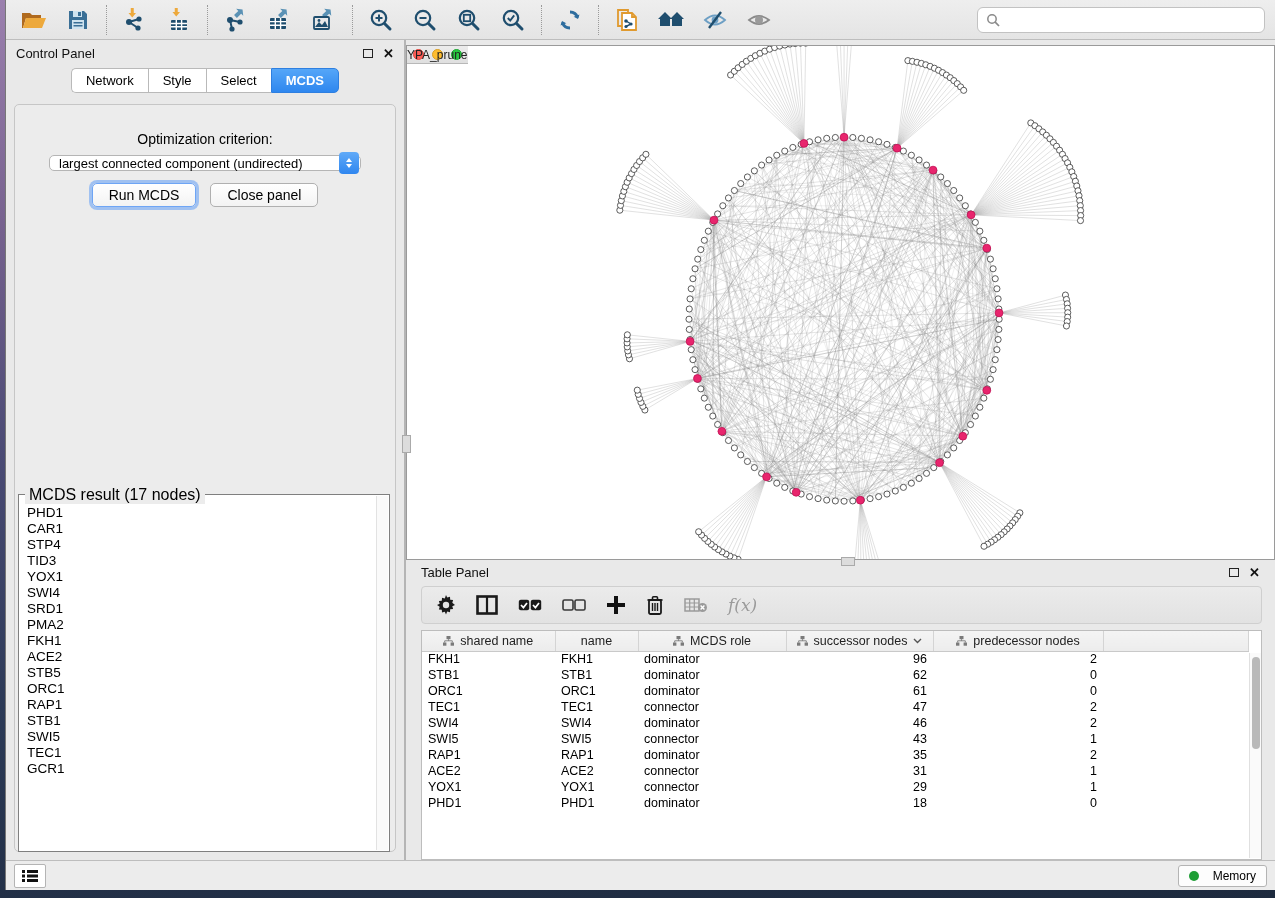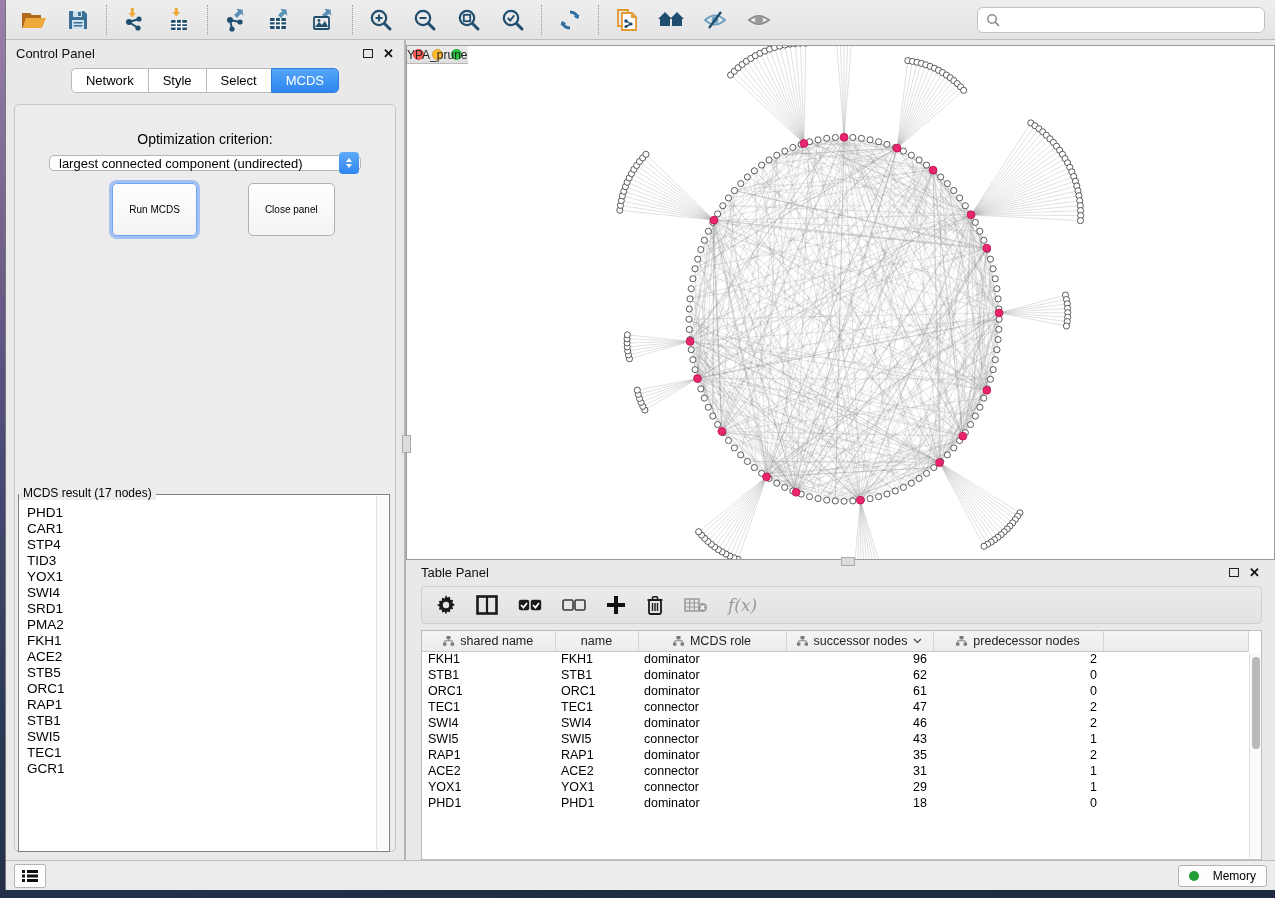--- a/index.html
+++ b/index.html
@@ -26,35 +26,35 @@
 
   
   .control-panel { width:400px; flex:0 0 auto; background:#e9e9e9; border-right:2px solid #b5b5b5; position:relative; display:flex; flex-direction:column; }
   .cp-titlebar { height:26px; display:flex; align-items:center; padding:0 10px; font-size:13px; color:#111; }
   .win-ctrls { margin-left:auto; display:flex; gap:10px; align-items:center; }
   .float-glyph { width:10px; height:9px; border:1.5px solid #222; display:inline-block; }
   .close-glyph { font-size:13px; font-weight:bold; color:#111; line-height:1; }
   .cp-tabs { display:flex; justify-content:center; position:relative; z-index:2; margin-top:2px; }
   .seg-tab { font-size:13px; padding:4px 14px; background:#fff; border:1px solid #b9b9b9; border-right:none; color:#000; cursor:default; }
   .seg-tab:first-child { border-radius:5px 0 0 5px; }
-  .seg-tab:last-child { border-right:1px solid #b9b9b9; border-radius:0 5px 5px 0; }
+  .seg-tab:last-child { border-right:1px solid #b9b9b9; border-radius:0 5px 5px 0;font-weight:bold; }
   .seg-tab.active { background:linear-gradient(#55a6f8,#2e87ef); border-color:#2e7fe0; color:#fff; }
   .cp-box { position:absolute; left:8px; right:8px; top:38px; bottom:8px; background:#ececec; border:1px solid #c6c6c6; border-radius:5px; }
   .cp-content { position:relative; z-index:1; flex:1; }
   .opt-label { text-align:center; font-size:14px; color:#000; margin-top:38px; position:relative; }
   .dropdown { position:relative; margin:8px auto 0; width:312px; height:16px; background:#fff; border:1px solid #b5b5b5; border-radius:5px; display:flex; align-items:center; }
   .dropdown .dd-text { flex:1; font-size:13px; padding-left:9px; white-space:nowrap; }
   .dd-stepper { width:20px; height:22px; margin-right:1px; border-radius:4px; background:linear-gradient(#60aaf8,#2f86ef); display:flex; flex-direction:column; align-items:center; justify-content:center; gap:2px; }
   .dd-up { width:0; height:0; border-left:3.5px solid transparent; border-right:3.5px solid transparent; border-bottom:4.5px solid #fff; }
   .dd-down { width:0; height:0; border-left:3.5px solid transparent; border-right:3.5px solid transparent; border-top:4.5px solid #fff; }
   .btn-row { display:flex; justify-content:center; gap:14px; margin-top:12px; position:relative; }
-  .mac-btn { font-size:10px; background:linear-gradient(#ffffff,#f3f3f3); border:1px solid #b0b0b0; border-radius:5px; padding:20px 16px; color:#000;margin-left:37px; }
+  .mac-btn { font-size:14px; background:linear-gradient(#ffffff,#f3f3f3); border:1px solid #b0b0b0; border-radius:5px; padding:3px 16px; color:#000; }
   .mac-btn.focused { box-shadow:0 0 0 3px rgba(110,165,245,.6); border-color:#6ea5f5; }
   .mcds-fieldset { position:absolute; left:12px; right:14px; top:428px; bottom:8px; border:1px solid #7f7f7f; background:#fff; }
-  .mcds-legend { position:absolute; top:-9px; left:0; background:#ececec; padding:0 4px; font-size:12px; color:#000; }
+  .mcds-legend { position:absolute; top:-9px; left:6px; background:#ececec; padding:0 4px; font-size:16px; color:#000; }
   .mcds-list { position:absolute; inset:10px 12px 4px 8px; overflow:hidden; font-size:13.5px; line-height:16px; color:#000; }
   .mcds-scroll { position:absolute; top:1px; bottom:1px; right:1px; width:12px; background:#fafafa; border-left:1px solid #e2e2e2; }
 
   
   .v-grip { position:absolute; left:396px; top:395px; width:9px; height:18px; background:#dcdcdc; border:1px solid #aaa; z-index:5; }
   .h-grip { position:absolute; left:50%; bottom:-7px; width:14px; height:9px; background:#dcdcdc; border:1px solid #aaa; z-index:5; }
 
   
   .right-col { flex:1; display:flex; flex-direction:column; min-width:0; background:#e9e9e9; }
   .net-window { height:515px; flex:0 0 auto; margin-top:5px; border:1px solid #9a9a9a; display:flex; position:relative; background:#fff; }

